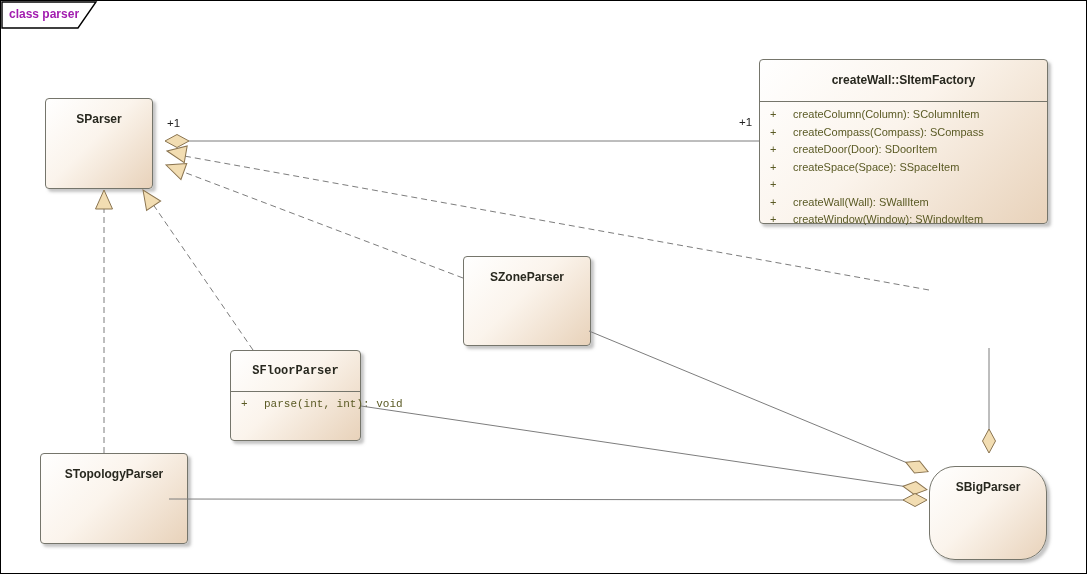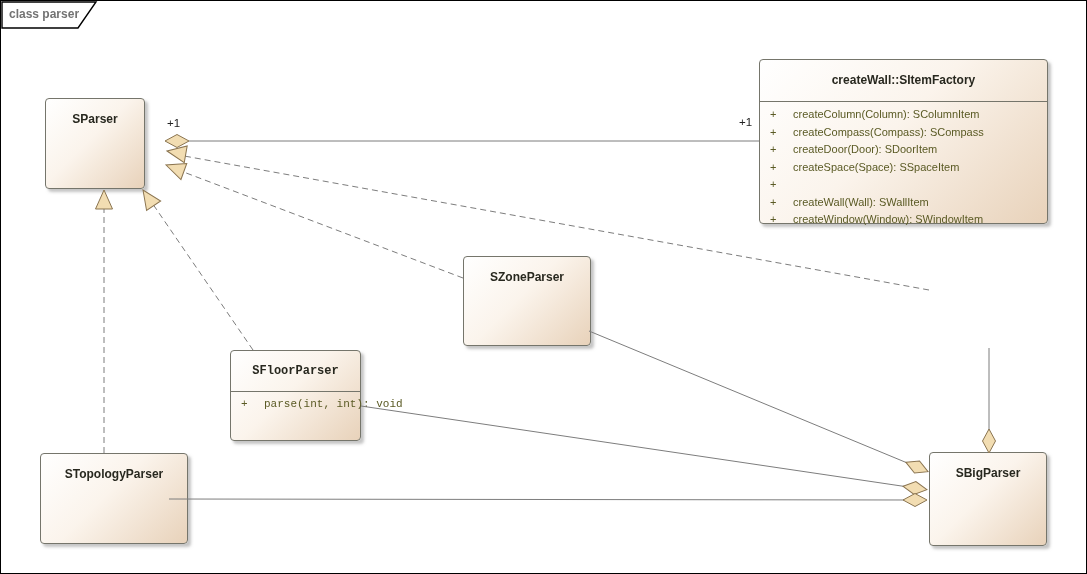--- a/index.html
+++ b/index.html
@@ -19,21 +19,21 @@
   .connector-layer{
     position:absolute;left:0;top:0;width:1087px;height:574px;
     pointer-events:none;z-index:3;
   }
   .solid-line{stroke:var(--connector);stroke-width:1;fill:none;}
   .dashed-line{stroke:var(--connector);stroke-width:1;fill:none;stroke-dasharray:6 4;}
   .diamond,.tri{fill:var(--diamond_fill);stroke:var(--diamond_border);stroke-width:1;}
   .tab-shape{fill:#ffffff;stroke:#000000;stroke-width:1.4;}
   .tab-label{
     position:absolute;left:8px;top:6px;z-index:4;
-    font-size:12px;font-weight:bold;color:#737373;
+    font-size:12px;font-weight:bold;color:#a21caf;
   }
   .uml-class{
     position:absolute;z-index:2;box-sizing:border-box;
     border:1px solid var(--box_border);border-radius:4px;
     background:linear-gradient(135deg,#ffffff 0%,#fbf4ec 45%,#e8d2ba 100%);
     box-shadow:3px 3px 3px rgba(140,140,140,0.5);
   }
   .class-title{
     display:block;text-align:center;padding-top:13px;
     font-size:12px;font-weight:bold;color:var(--title_text);
@@ -41,28 +41,28 @@
   .compartment{
     border-top:1px solid var(--box_border);margin-top:13px;padding-top:4px;
   }
   .mrow{display:flex;line-height:17.5px;font-size:11px;color:var(--method_text);}
   .mrow .vis{width:23px;padding-left:10px;flex:none;}
   .mrow .sig{flex:1;white-space:nowrap;}
   .mult{
     position:absolute;z-index:4;font-size:11.5px;color:#222;
   }
   
-  .c-sparser{left:44px;top:97px;width:100px;height:91px;}
+  .c-sparser{left:44px;top:97px;width:108px;height:91px;}
   .c-factory{left:758px;top:58px;width:289px;height:165px;}
   .c-factory .compartment{margin-top:14px;}
   .c-szone{left:462px;top:255px;width:128px;height:90px;}
   .c-sequip{left:928px;top:255px;width:118px;height:92px;}
   .c-sfloor{left:229px;top:349px;width:131px;height:91px;font-family:Liberation Mono, monospace;}
   .c-stopo{left:39px;top:452px;width:148px;height:91px;}
-  .c-sbig{left:928px;top:451px;width:118px;height:94px;}
+  .c-sbig{left:928px;top:465px;width:118px;height:94px;border-radius:26px;}
 </style>
 </head>
 <body>
 
 <div class="canvas">
 
   <svg class="connector-layer" width="1087" height="574" viewBox="0 0 1087 574" xmlns="http://www.w3.org/2000/svg">
 
     <polygon class="tab-shape" points="1,1 95,1 77,27 1,27"></polygon>
 

